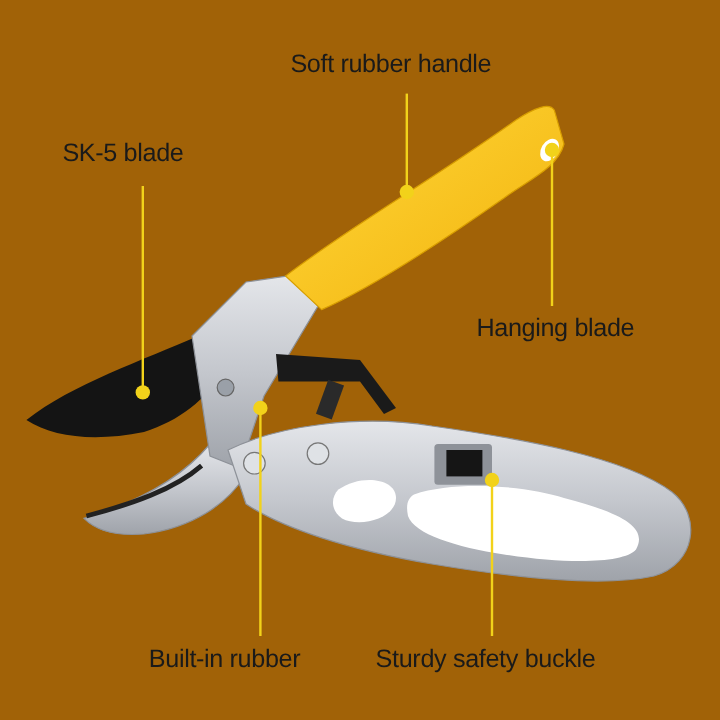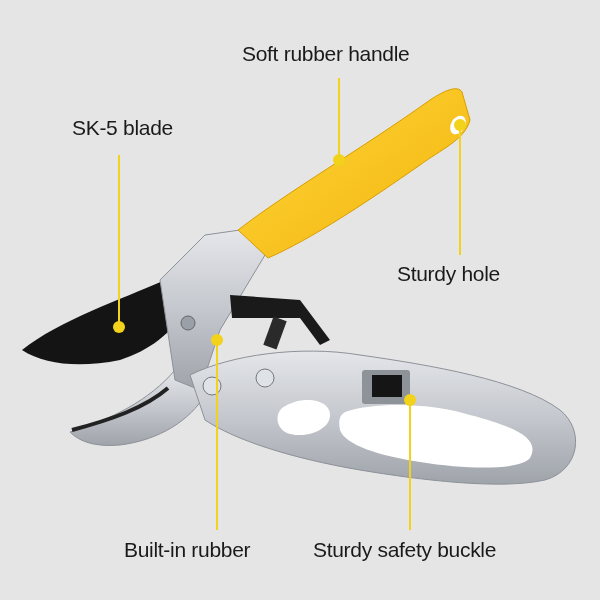--- a/index.html
+++ b/index.html
@@ -1,16 +1,16 @@
 <!DOCTYPE html>
 <html><head>
 <meta charset="utf-8">
 <style>
   html, body { margin:0; padding:0; background:#ffffff; }
-  #stage { position:relative; width:600px; height:600px; overflow:hidden; background:#e5e5e5; font-family:"Liberation Sans", "DejaVu Sans", sans-serif; }
+  #stage { position:relative; width:600px; height:600px; overflow:hidden; background:#a16207; font-family:"Liberation Sans", "DejaVu Sans", sans-serif; }
   .label { position:absolute; font-size:21px; color:#1a1a1a; white-space:nowrap; letter-spacing:-0.3px; }
   svg.art { position:absolute; left:0; top:0; }
 </style>
 </head>
 <body>
 
 <div id="stage">
 
   <svg class="art" width="600" height="600" viewBox="0 0 600 600">
     <defs>
@@ -66,17 +66,17 @@
       <line x1="217" y1="340" x2="217" y2="530"></line>
       <circle cx="217" cy="340" r="6" stroke="none"></circle>
     </g>
     <g stroke="#f2d21a" stroke-width="2" fill="#f2d21a">
       <line x1="410" y1="400" x2="410" y2="530"></line>
       <circle cx="410" cy="400" r="6" stroke="none"></circle>
     </g>
   </svg>
 
   <div class="label" style="left:242px;top:42px;">Soft rubber handle</div>
-  <div class="label" style="left:72px;top:116px;text-align:right;">SK-5 blade</div>
-  <div class="label" style="left:397px;top:262px;">Sturdy hole</div>
+  <div class="label" style="left:52px;top:116px;text-align:right;">SK-5 blade</div>
+  <div class="label" style="left:397px;top:262px;">Hanging blade</div>
   <div class="label" style="left:124px;top:538px;">Built-in rubber</div>
   <div class="label" style="left:313px;top:538px;">Sturdy safety buckle</div>
 </div>
 
 </body></html>

